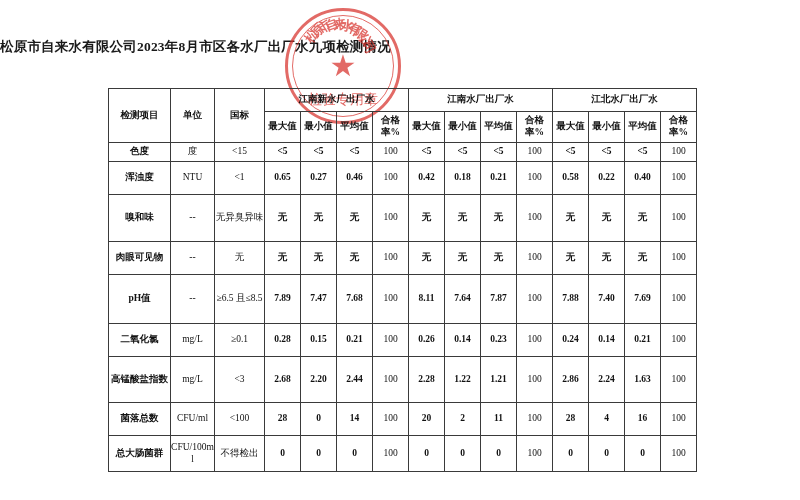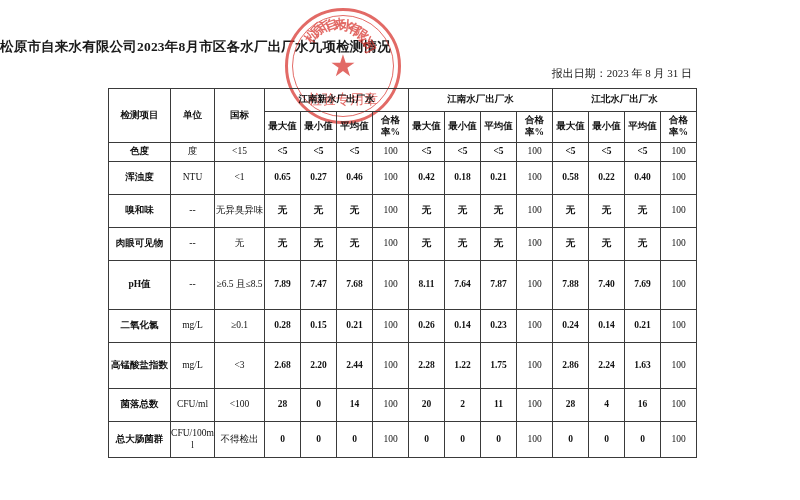--- a/index.html
+++ b/index.html
@@ -146,21 +146,20 @@
     color: #d8322c;
     font-family: "Liberation Serif", serif;
   }
 </style>
 </head>
 <body>
 
 <div class="page">
 
   <div class="doc-title">松原市自来水有限公司2023年8月市区各水厂出厂水九项检测情况</div>
-  <div class="report-date">报出日期：2023 年 8 月 31 日</div>
 
   <div class="seal">
     <div class="seal-inner"></div>
     <div class="seal-text">
         <span style="transform: translate(-42.3731px, -29px) rotate(-60deg);">松</span>
         <span style="transform: translate(-36.5497px, -36.8221px) rotate(-46.6667deg);">原</span>
         <span style="transform: translate(-29.0794px, -43.0905px) rotate(-33.3333deg);">市</span>
         <span style="transform: translate(-20.3648px, -47.4671px) rotate(-20deg);">自</span>
         <span style="transform: translate(-10.8759px, -49.716px) rotate(-6.66667deg);">来</span>
         <span style="transform: translate(-1.1241px, -49.716px) rotate(6.66667deg);">水</span>
@@ -244,21 +243,21 @@
             <td class="val plain">100</td>
             <td class="val">0.42</td>
             <td class="val">0.18</td>
             <td class="val">0.21</td>
             <td class="val plain">100</td>
             <td class="val">0.58</td>
             <td class="val">0.22</td>
             <td class="val">0.40</td>
             <td class="val plain">100</td>
           </tr>
-          <tr style="height: 33px;">
+          <tr style="height: 47px;">
             <td class="rowlabel">嗅和味</td>
             <td class="unit">--</td>
             <td class="std">无异臭异味</td>
             <td class="val">无</td>
             <td class="val">无</td>
             <td class="val">无</td>
             <td class="val plain">100</td>
             <td class="val">无</td>
             <td class="val">无</td>
             <td class="val">无</td>
@@ -322,21 +321,21 @@
           <tr style="height: 46px;">
             <td class="rowlabel">高锰酸盐指数</td>
             <td class="unit">mg/L</td>
             <td class="std">&lt;3</td>
             <td class="val">2.68</td>
             <td class="val">2.20</td>
             <td class="val">2.44</td>
             <td class="val plain">100</td>
             <td class="val">2.28</td>
             <td class="val">1.22</td>
-            <td class="val">1.75</td>
+            <td class="val">1.21</td>
             <td class="val plain">100</td>
             <td class="val">2.86</td>
             <td class="val">2.24</td>
             <td class="val">1.63</td>
             <td class="val plain">100</td>
           </tr>
           <tr style="height: 33px;">
             <td class="rowlabel">菌落总数</td>
             <td class="unit">CFU/ml</td>
             <td class="std">&lt;100</td>

